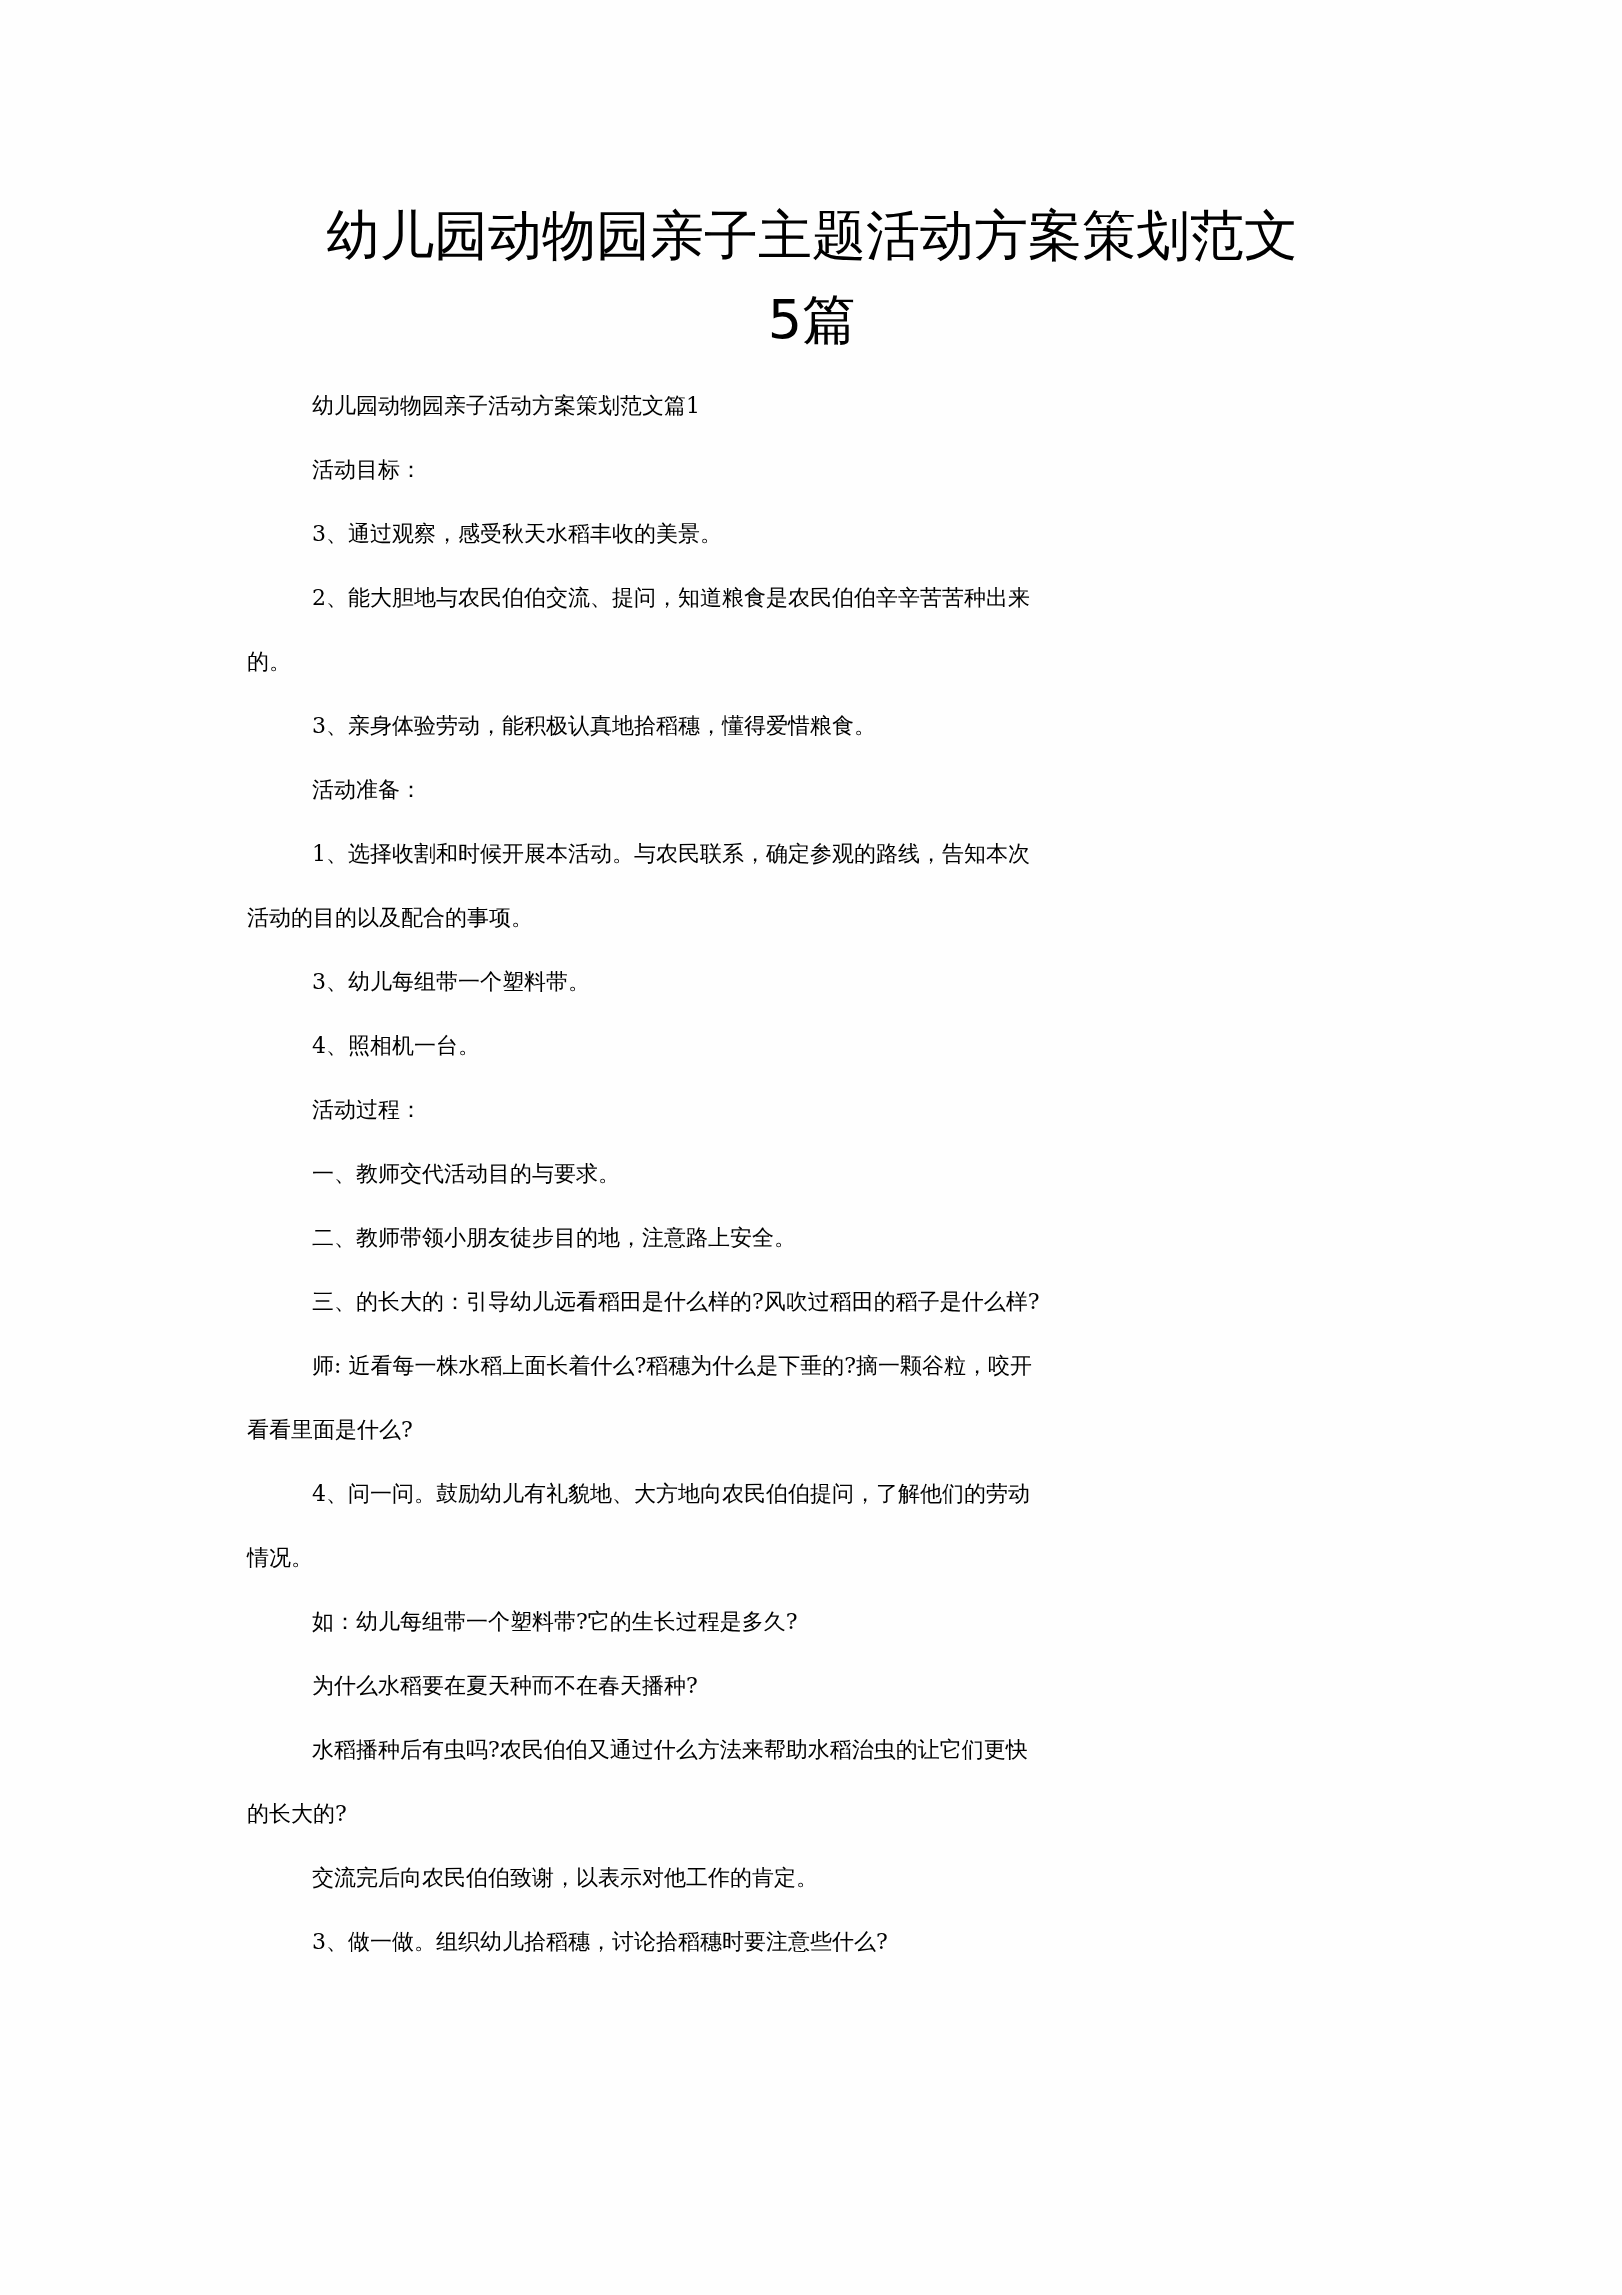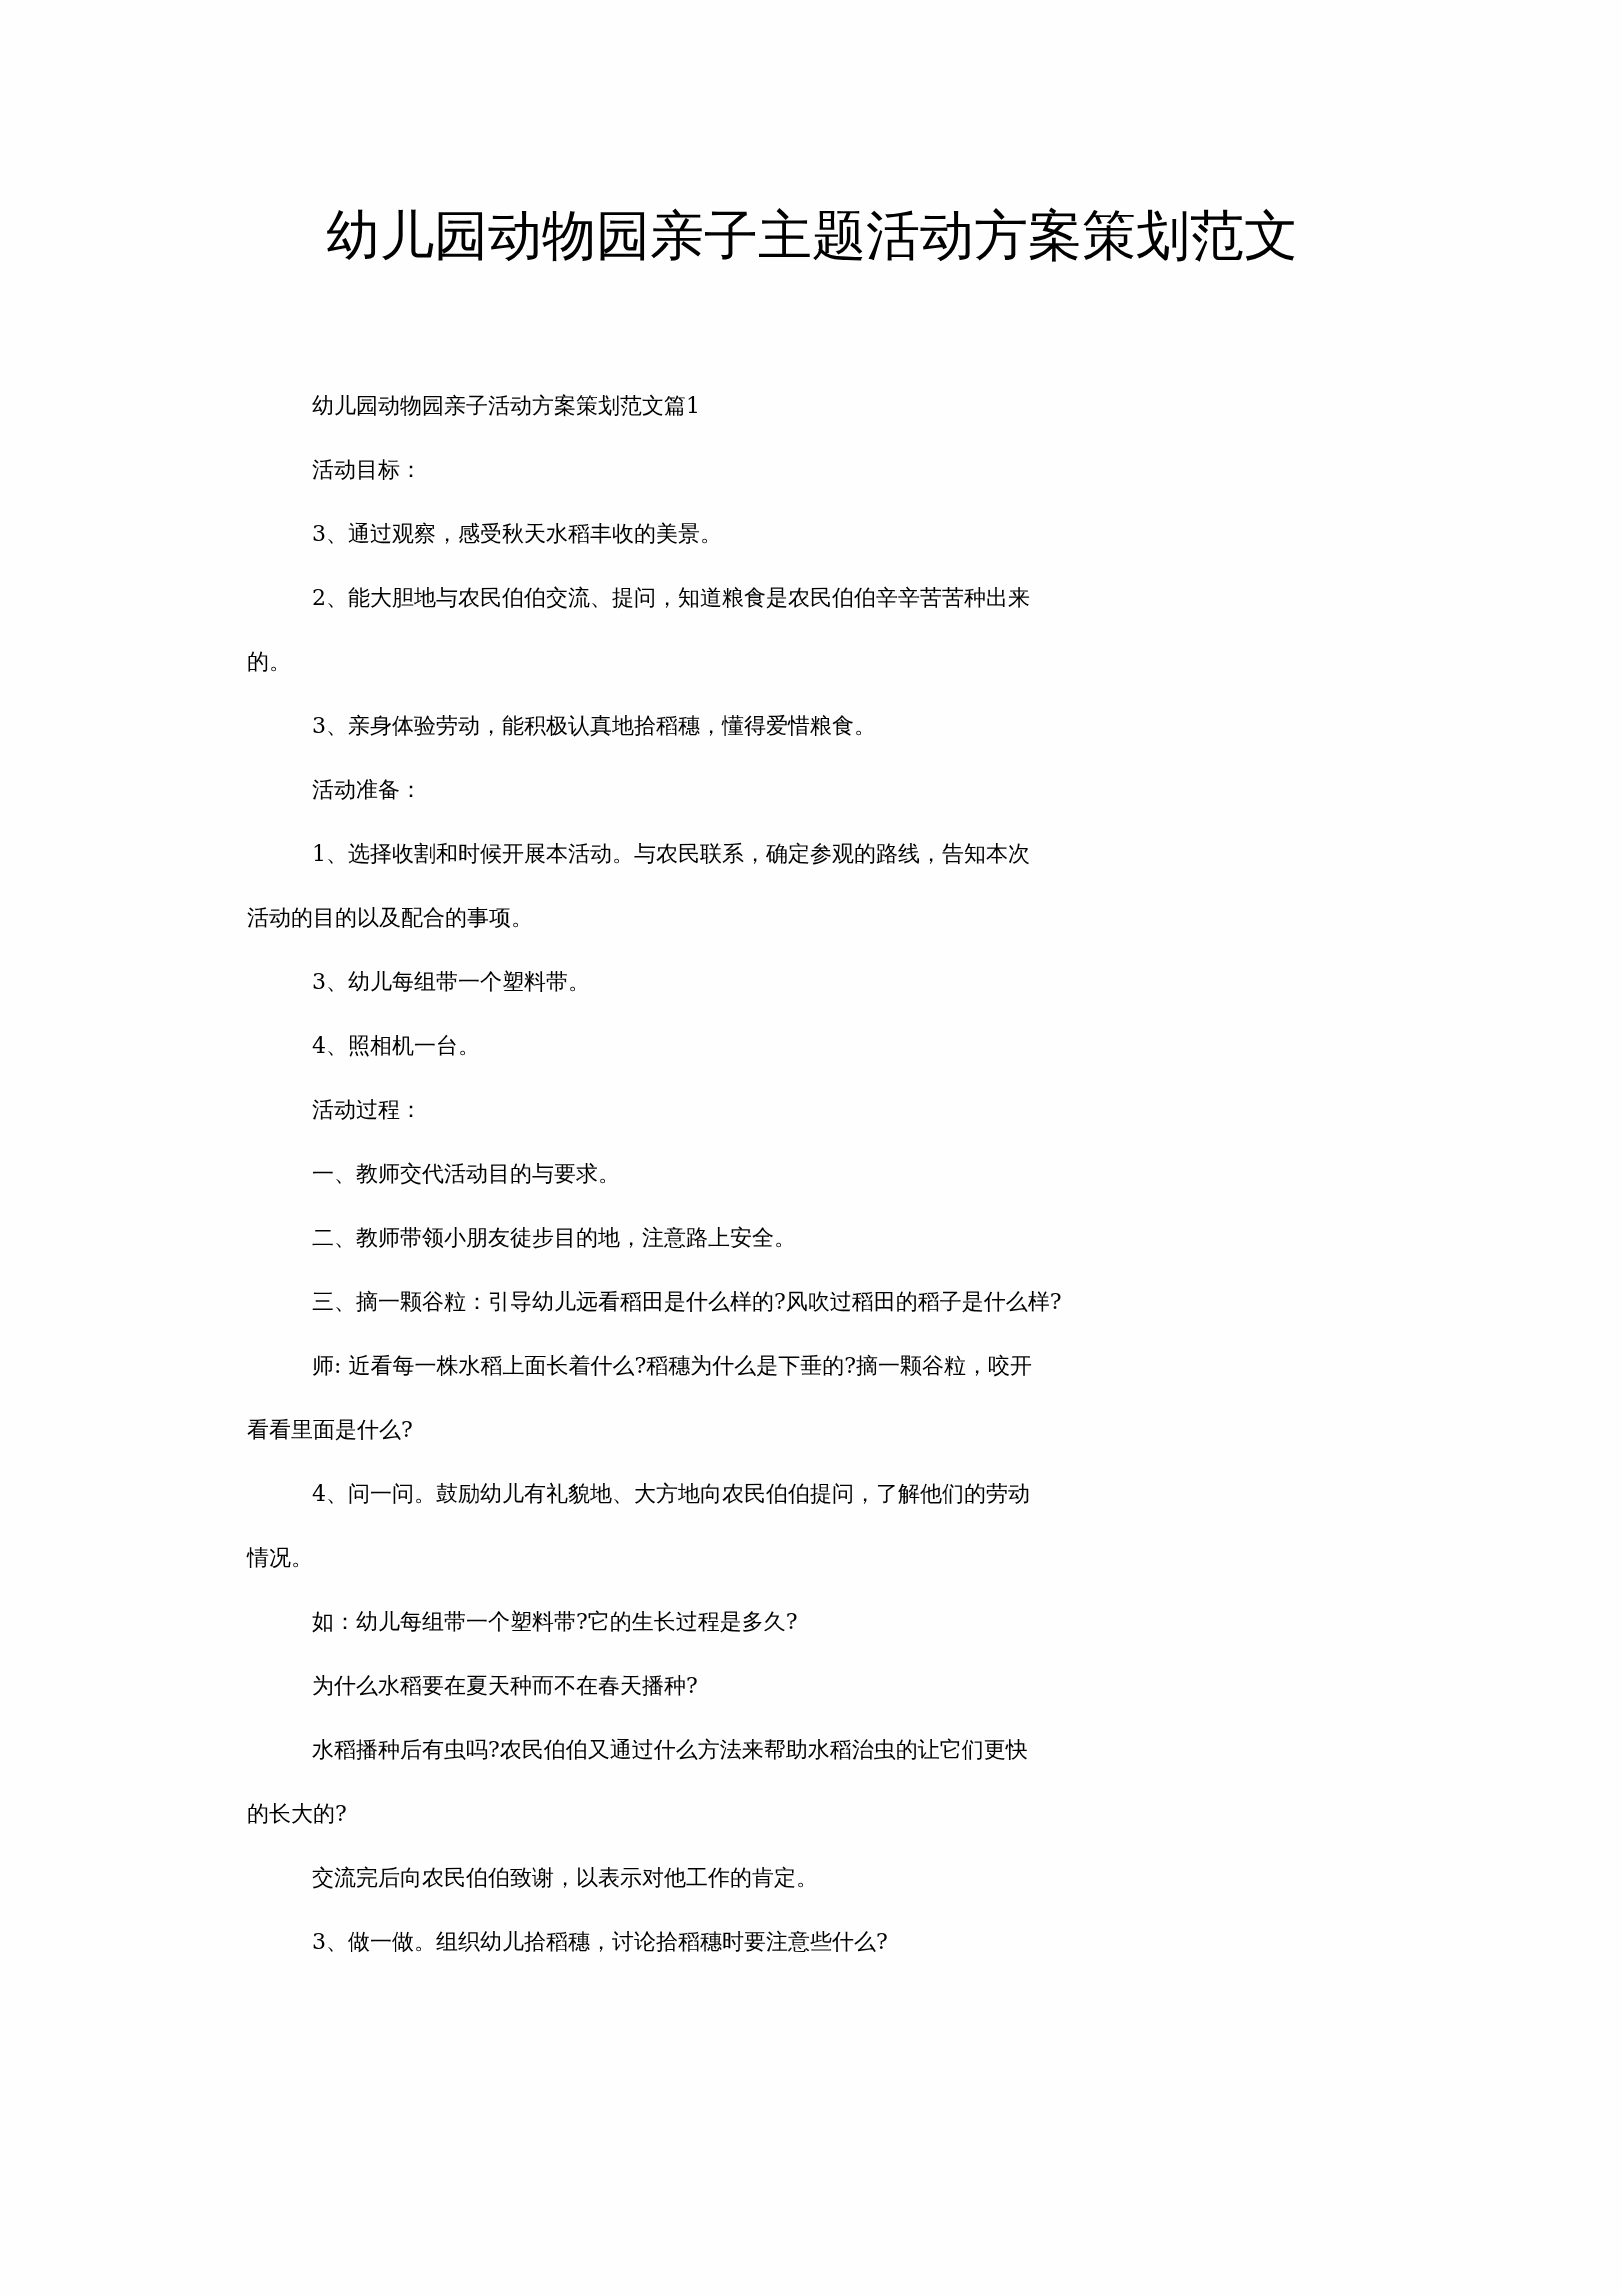--- a/index.html
+++ b/index.html
@@ -51,38 +51,39 @@
       white-space: nowrap;
     }
     .line.indent { padding-left: 65px; }
   </style>
 </head>
 <body>
 
 <div class="page">
   <h1 class="title">
     <span>幼儿园动物园亲子主题活动方案策划范文</span>
+    <span>5篇</span>
   </h1>
 
   <div class="body">
     <span class="line indent">幼儿园动物园亲子活动方案策划范文篇1</span>
     <span class="line indent">活动目标：</span>
     <span class="line indent">3、通过观察，感受秋天水稻丰收的美景。</span>
     <span class="line indent">2、能大胆地与农民伯伯交流、提问，知道粮食是农民伯伯辛辛苦苦种出来</span>
     <span class="line">的。</span>
     <span class="line indent">3、亲身体验劳动，能积极认真地拾稻穗，懂得爱惜粮食。</span>
     <span class="line indent">活动准备：</span>
     <span class="line indent">1、选择收割和时候开展本活动。与农民联系，确定参观的路线，告知本次</span>
     <span class="line">活动的目的以及配合的事项。</span>
     <span class="line indent">3、幼儿每组带一个塑料带。</span>
     <span class="line indent">4、照相机一台。</span>
     <span class="line indent">活动过程：</span>
     <span class="line indent">一、教师交代活动目的与要求。</span>
     <span class="line indent">二、教师带领小朋友徒步目的地，注意路上安全。</span>
-    <span class="line indent">三、摘一颗谷粒：引导幼儿远看稻田是什么样的?风吹过稻田的稻子是什么样?</span>
+    <span class="line indent">三、的长大的：引导幼儿远看稻田是什么样的?风吹过稻田的稻子是什么样?</span>
     <span class="line indent">师: 近看每一株水稻上面长着什么?稻穗为什么是下垂的?摘一颗谷粒，咬开</span>
     <span class="line">看看里面是什么?</span>
     <span class="line indent">4、问一问。鼓励幼儿有礼貌地、大方地向农民伯伯提问，了解他们的劳动</span>
     <span class="line">情况。</span>
     <span class="line indent">如：幼儿每组带一个塑料带?它的生长过程是多久?</span>
     <span class="line indent">为什么水稻要在夏天种而不在春天播种?</span>
     <span class="line indent">水稻播种后有虫吗?农民伯伯又通过什么方法来帮助水稻治虫的让它们更快</span>
     <span class="line">的长大的?</span>
     <span class="line indent">交流完后向农民伯伯致谢，以表示对他工作的肯定。</span>
     <span class="line indent">3、做一做。组织幼儿拾稻穗，讨论拾稻穗时要注意些什么?</span>

